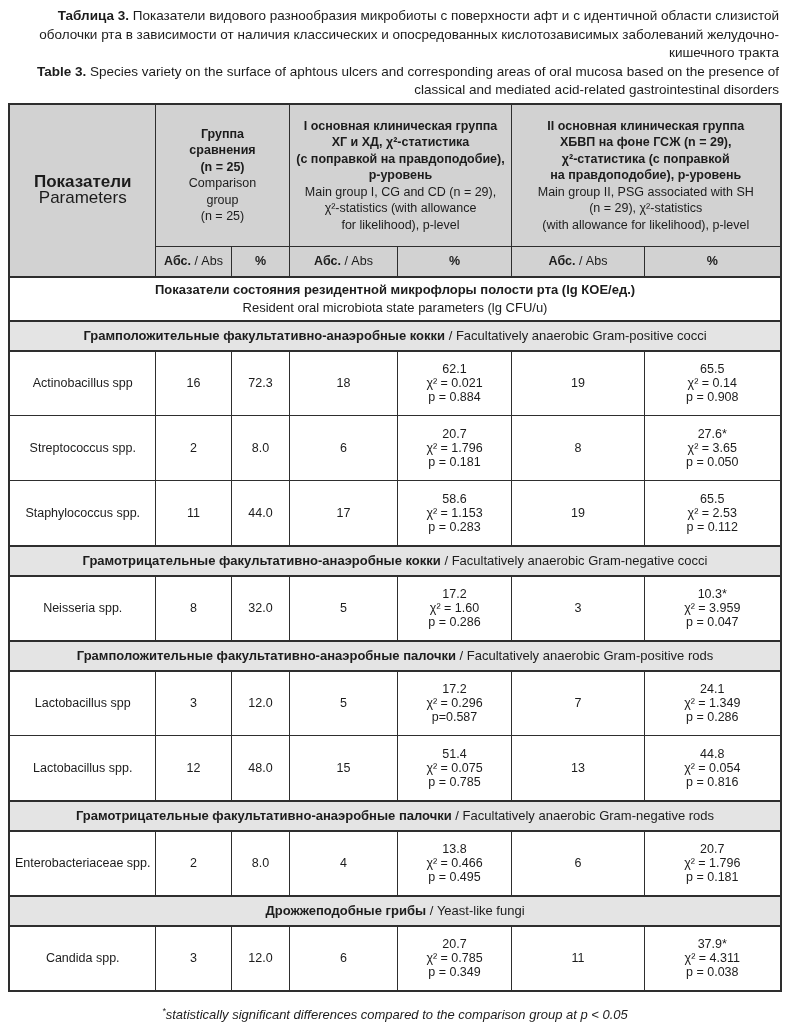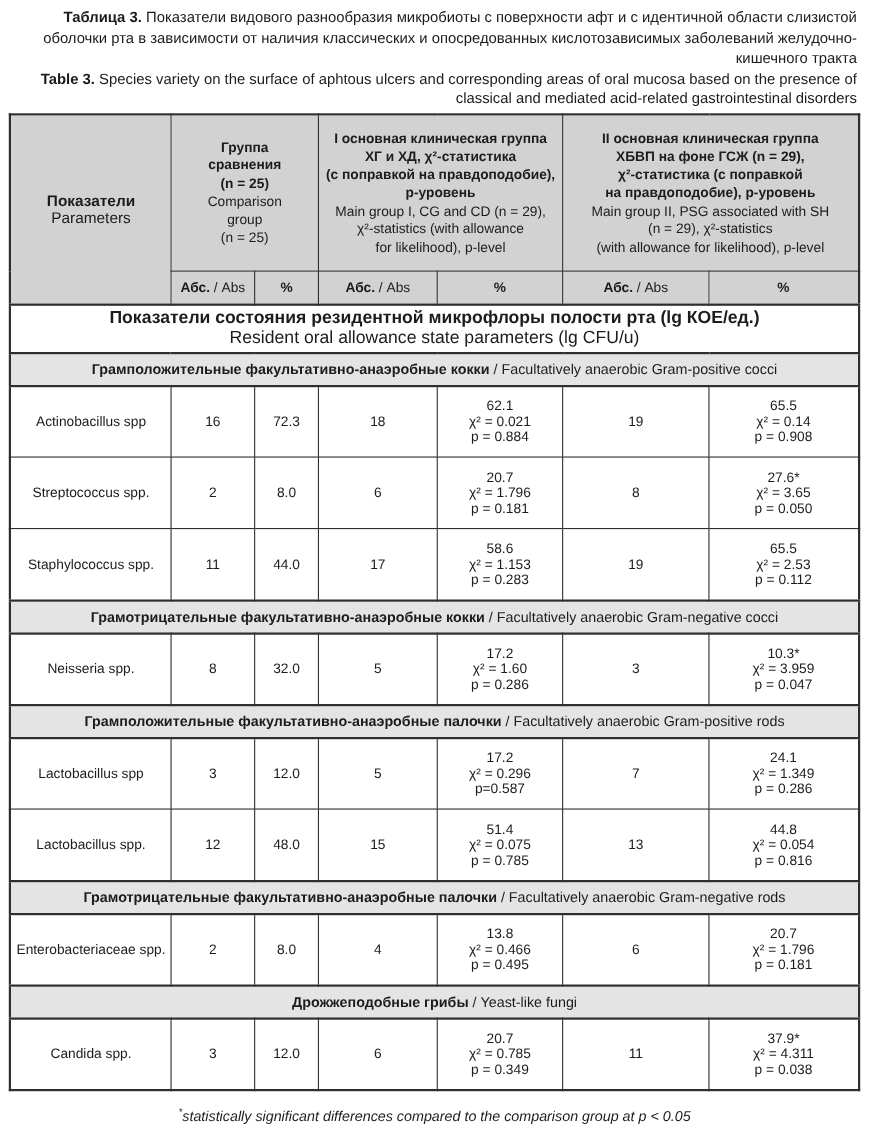--- a/index.html
+++ b/index.html
@@ -27,27 +27,27 @@
   table.main th, table.main td {
     border: 1px solid #2e2e2e;
     text-align: center;
     vertical-align: middle;
     font-size: 12.5px;
     padding: 3px 4px;
     overflow: hidden;
   }
   thead th { background: #d2d2d2; font-weight: 400; }
   tr.r-head th { height: 143px; }
-  tr.r-head th.c-params { font-size: 14px; }
+  tr.r-head th.c-params { font-size: 17px; }
   tr.r-sub th { height: 30px; }
   .pre { white-space: pre-line; }
   .hdr-ru { font-weight: 700; line-height: 16.5px; }
   .hdr-en { font-weight: 400; line-height: 16.5px; }
 
-  tr.r-bandw td { background: #ffffff; height: 44px; font-size: 16px; line-height: 18px; border-bottom-width: 2px; border-top-width: 2px; }
+  tr.r-bandw td { background: #ffffff; height: 44px; font-size: 13px; line-height: 18px; border-bottom-width: 2px; border-top-width: 2px; }
   tr.r-band td { background: #e4e4e4; height: 30px; font-size: 13px; border-top-width: 2px; border-bottom-width: 2px; }
   tr.r-data td { height: 65px; line-height: 14px; }
 
   
   .footnotes { margin-top: 9px; text-align: center; }
   .footnote { font-style: italic; font-size: 13px; line-height: 21px; }
   .footnote sup { font-size: 9px; }
 </style>
 </head>
 <body>
@@ -108,21 +108,21 @@
         <th><span class="b">Абс.</span><span> / Abs</span></th>
         <th class="b">%</th>
         <th><span class="b">Абс.</span><span> / Abs</span></th>
         <th class="b">%</th>
       </tr>
     </thead>
     <tbody>
       <tr class="r-bandw">
         <td colspan="7">
           <div class="b">Показатели состояния резидентной микрофлоры полости рта (lg КОЕ/ед.)</div>
-          <div>Resident oral allowance state parameters (lg CFU/u)</div>
+          <div>Resident oral microbiota state parameters (lg CFU/u)</div>
         </td>
       </tr>
 
       <tr class="r-band">
         <td colspan="7"><span class="b">Грамположительные факультативно-анаэробные кокки</span><span> / </span><span>Facultatively anaerobic Gram-positive cocci</span></td>
       </tr>
       <tr class="r-data">
         <td>Actinobacillus spp</td>
         <td>16</td>
         <td>72.3</td>

